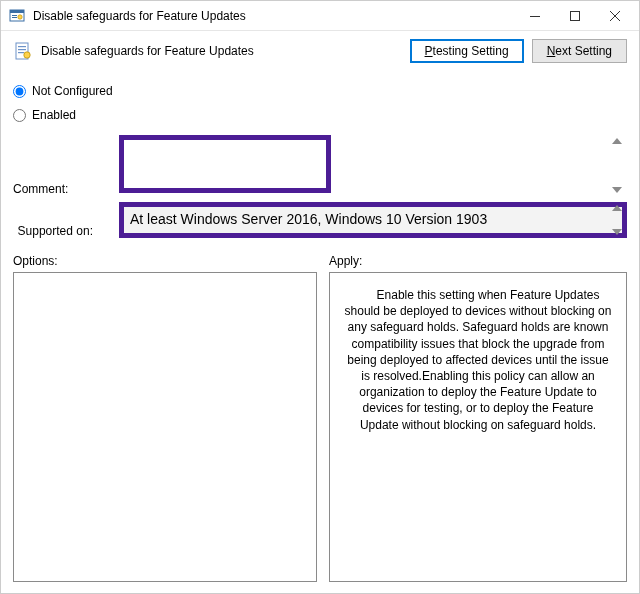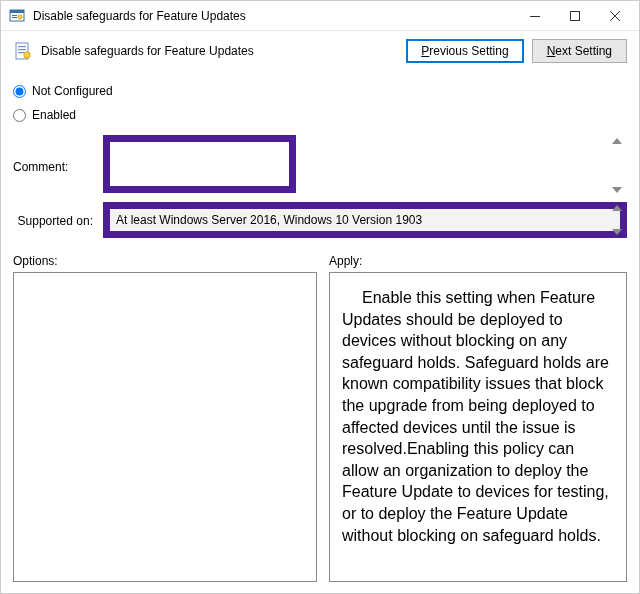--- a/index.html
+++ b/index.html
@@ -76,36 +76,36 @@
     align-items: center;
     height: 24px;
     gap: 6px;
     font-size: 12px;
     cursor: pointer;
   }
   .radioitem input { margin: 0; }
   .fieldcol { flex: 1; }
   .fieldrow {
     display: flex;
-    align-items: center;
-    gap: 10px;
+    align-items: flex-end;
+    gap: 26px;
     margin-bottom: 6px;
   }
   .fieldrow label {
     width: 80px;
     text-align: left;
     padding-top: 2px;
   }
   .fieldrow.supported label { text-align: right; }
   .textbox {
     flex: 1;
-    border: 7px solid #4c1d95;
+    border: 5px solid #4c1d95;
     background: #fff;
     font-family: inherit;
-    font-size: 12px;
+    font-size: 14px;
     padding: 4px 18px 4px 6px;
     resize: none;
     position: relative;
   }
   .commentbox { height: 58px; }
   .supportedbox {
     height: 36px;
     background: #f3f3f3;
     display: flex;
     align-items: flex-start;
@@ -140,22 +140,23 @@
   }
   .panel {
     border: 1px solid #8a8a8a;
     background: #fff;
     overflow: auto;
   }
   .panel.options { width: 304px; }
   .panel.help {
     flex: 1;
     padding: 14px 12px;
-    font-size: 16px;
+    font-size: 12px;
     line-height: 1.35;
+    text-align: center;
   }
 
   
   .buttons {
     display: flex;
     justify-content: flex-end;
     gap: 8px;
     padding: 12px 12px 0 12px;
   }
   .btn {
@@ -210,21 +211,21 @@
         <rect x="3" y="2" width="12" height="16" fill="#fff" stroke="#6c92c8"></rect>
         <rect x="5" y="5" width="8" height="1.2" fill="#6c92c8"></rect>
         <rect x="5" y="8" width="8" height="1.2" fill="#6c92c8"></rect>
         <rect x="5" y="11" width="6" height="1.2" fill="#6c92c8"></rect>
         <circle cx="14" cy="14" r="3.2" fill="#ffd24a" stroke="#b58900" stroke-width="0.7"></circle>
       </svg>
   </span>
   <span class="subtitle">Disable safeguards for Feature Updates</span>
   <button class="navbtn active">
     <span class="ul">P</span>
-      <span>revious Setting</span>
+      <span>testing Setting</span>
   </button>
   <button class="navbtn">
     <span class="ul">N</span>
       <span>ext Setting</span>
   </button>
 </div>
 
 <div class="configarea">
   <div class="radios">
     <label class="radioitem">

